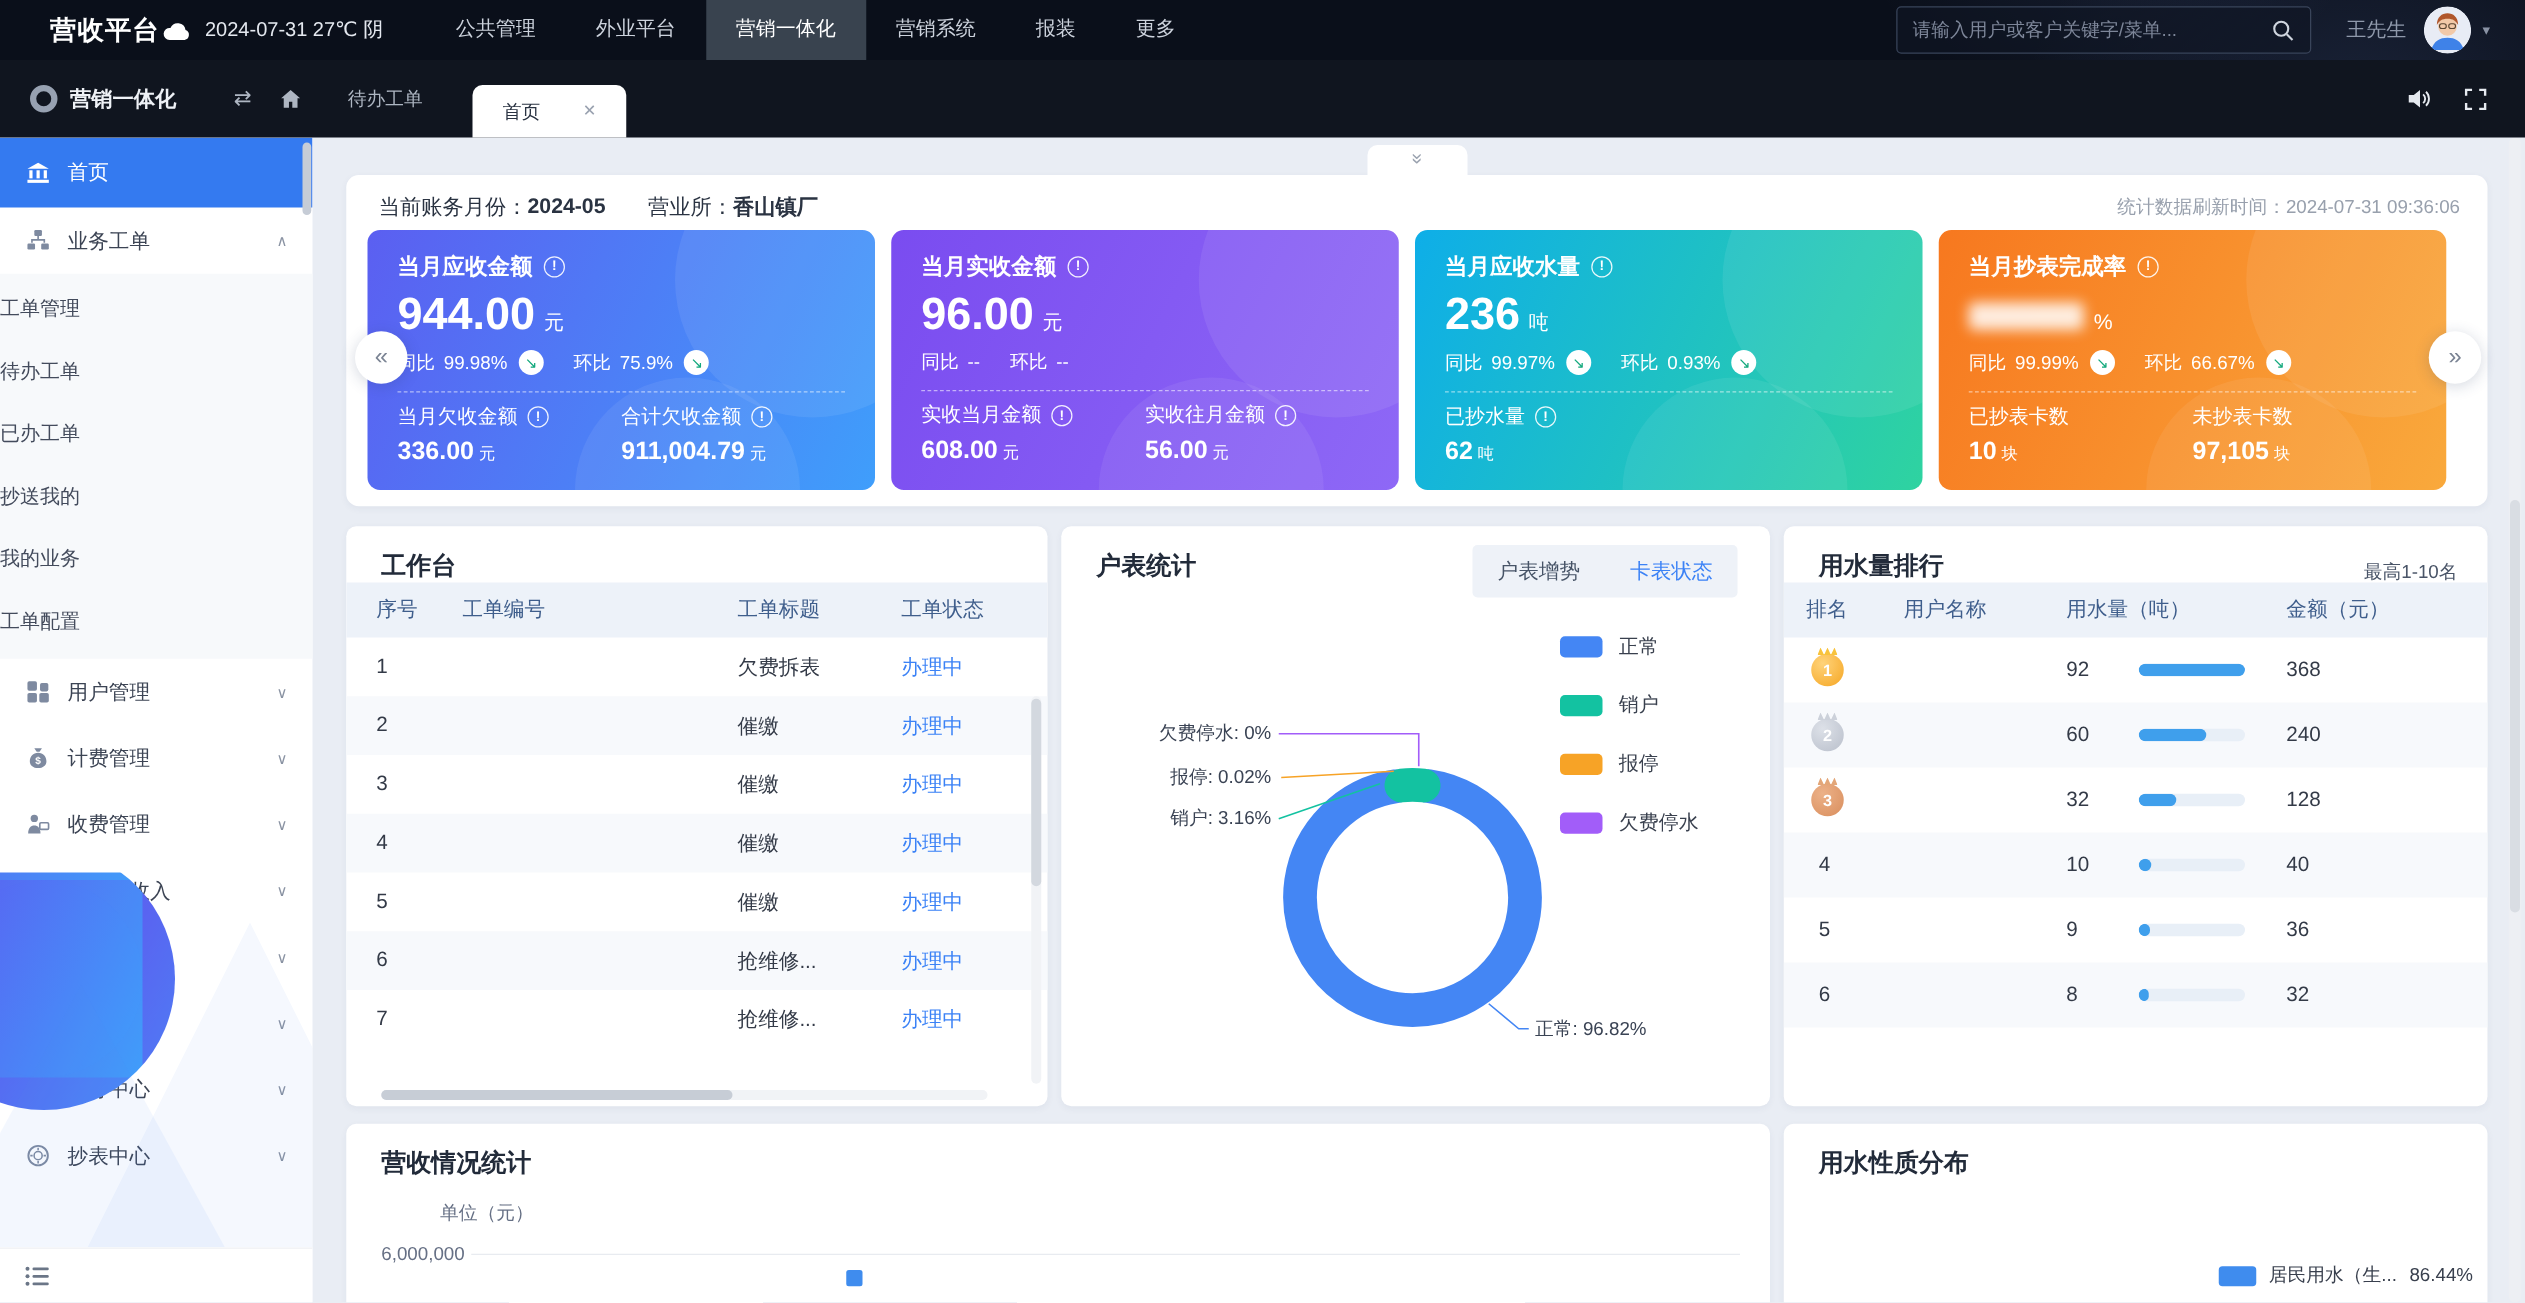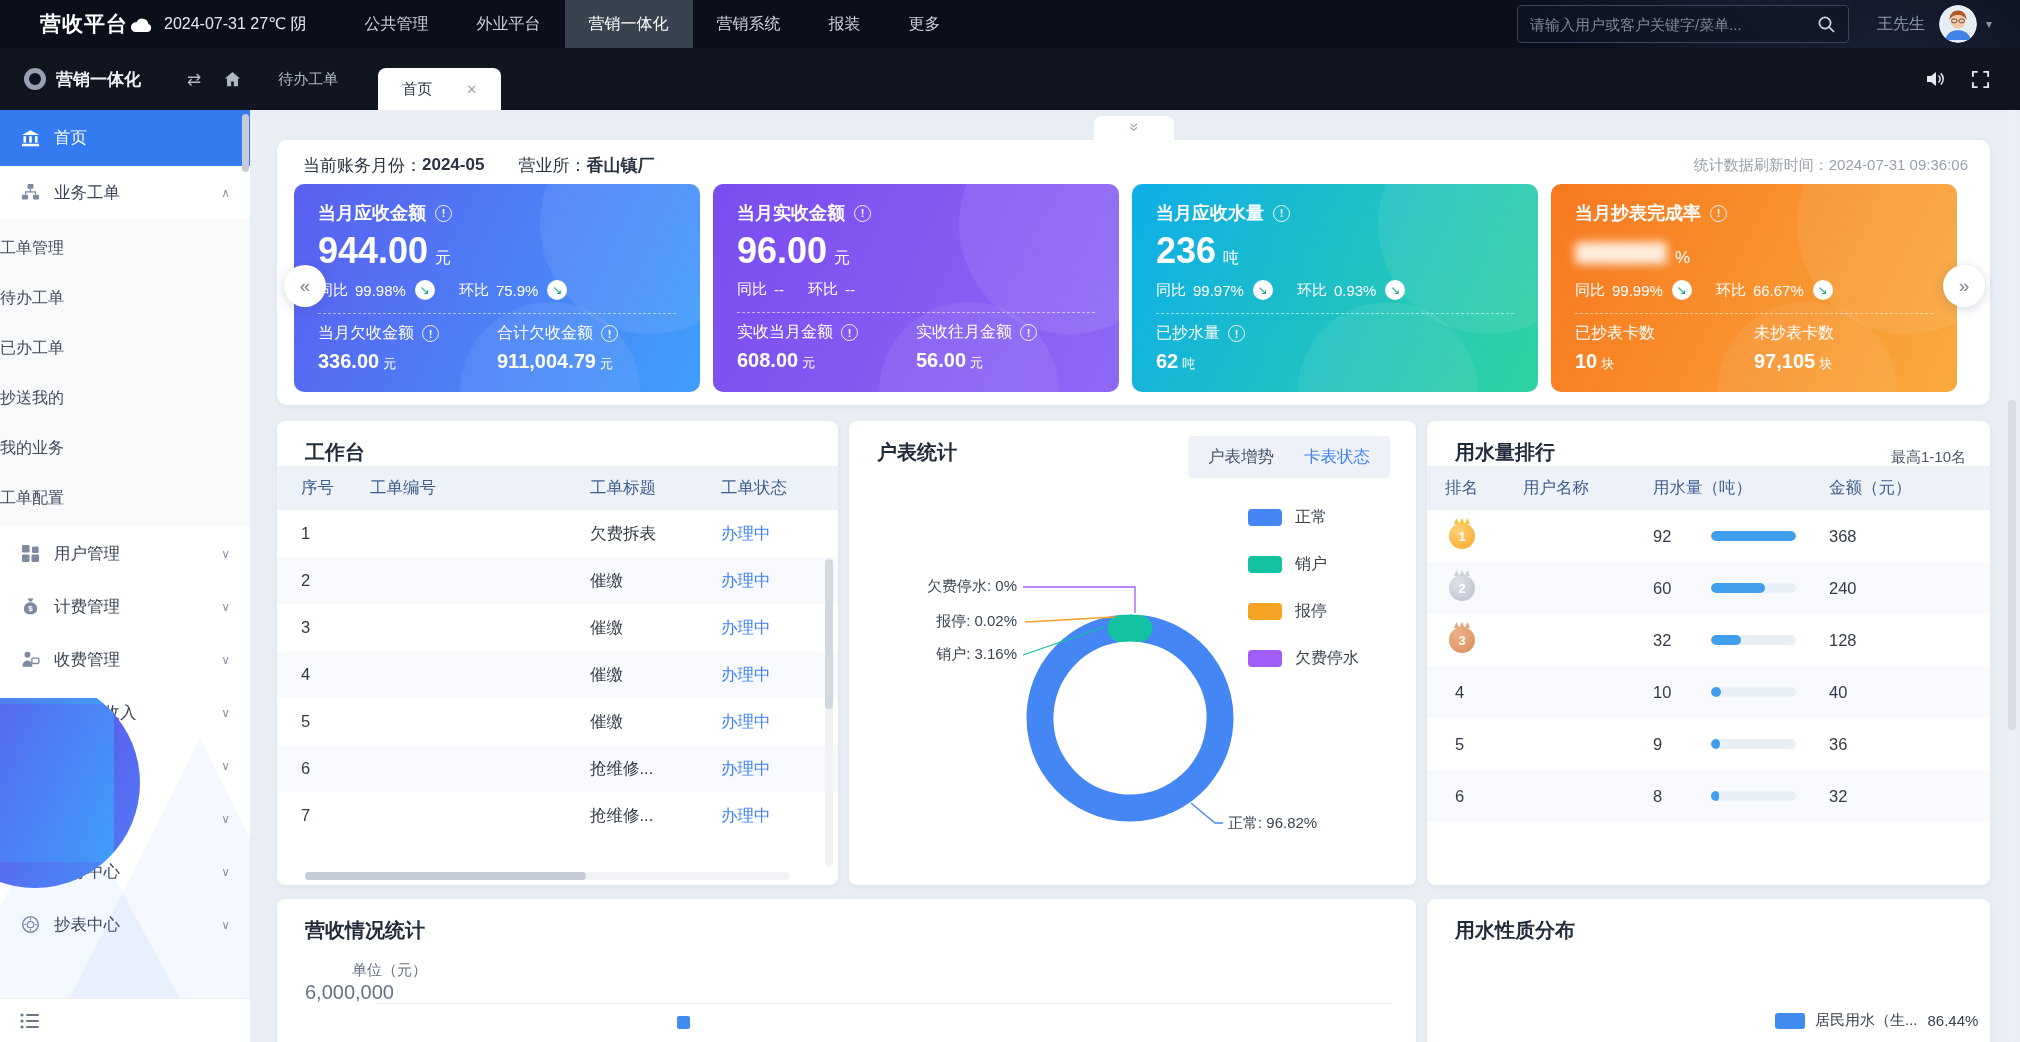--- a/index.html
+++ b/index.html
@@ -105,21 +105,21 @@
   .cw-status{flex:1;color:#3b82f6}
   .chip{border-radius:3px;filter:blur(3px)}
   .chip-id{width:192px;height:15px;background:repeating-linear-gradient(100deg,#aecdf2 0 18px,#d6e5f8 18px 30px)}
   .chip-name{width:95px;height:13px;background:repeating-linear-gradient(100deg,#9aa1ad 0 12px,#c9cdd4 12px 20px)}
   .vscroll{position:absolute;top:136px;right:5px;bottom:18px;width:8px;border-radius:4px;background:#f1f3f6}
   .vthumb{position:absolute;top:2px;left:0;width:8px;height:150px;border-radius:4px;background:#d3d8df}
   .hscroll{position:absolute;left:28px;right:48px;bottom:5px;height:8px;border-radius:4px;background:#f1f3f6}
   .hthumb{width:58%;height:8px;border-radius:4px;background:#c7cdd6}
 
   
-  .tabs{position:absolute;top:15px;right:26px;background:#eef2f8;border-radius:4px;display:flex;gap:30px;padding:0 20px;height:42px;align-items:center;font-size:16.5px}
+  .tabs{position:absolute;top:15px;right:26px;background:#eef2f8;border-radius:4px;display:flex;gap:40px;padding:0 20px;height:42px;align-items:center;font-size:16.5px}
   .tab-plain{color:#475467;cursor:pointer}
   .tab-active{color:#3b82f6;font-weight:400;cursor:pointer}
   .donut{position:absolute;left:163px;top:179px;width:236px;height:236px}
   .callout-svg{position:absolute;left:0;top:0;width:567px;height:464px;pointer-events:none}
   .co-label{position:absolute;font-size:15px;color:#3a4354;white-space:nowrap}
   .co-r{width:150px;text-align:right;left:18px}
   .legend{position:absolute;left:399px;top:86px}
   .lg-item{display:flex;align-items:center;gap:13px;margin-bottom:26px;font-size:16px;color:#39404e;cursor:pointer}
   .lg-swatch{width:34px;height:17px;border-radius:4px}
 
@@ -139,21 +139,21 @@
   .m-bronze{background:radial-gradient(circle at 35% 30%,#ecb188,#d98e5d)} .m-bronze::before{background:#e3a678}
   .rank-num{font-size:16.5px;color:#333a47;margin-left:10px}
   .bar-track{width:85px;height:10px;border-radius:5px;background:#e8eff7;overflow:hidden}
   .bar-fill{height:10px;border-radius:5px}
 
   
   .bot{display:flex;gap:11px;margin-top:14px}
   .bot .panel{height:200px;position:relative;border-radius:8px;overflow:hidden}
   .p-rev{width:1139px}.p-nature{width:563px}
   .unit-label{position:absolute;left:75px;top:62px;font-size:15px;color:#667085}
-  .tick{position:absolute;left:28px;top:82px;width:58px;text-align:left;font-size:20px;color:#667085}
+  .tick{position:absolute;left:28px;top:96px;width:58px;text-align:left;font-size:15px;color:#667085}
   .gridline{position:absolute;left:100px;right:24px;top:104px;border-top:1px solid #e8ebf0}
   .rev-marker{position:absolute;left:400px;top:117px;width:13px;height:13px;border-radius:2px}
   .nt-legend{position:absolute;top:112px;left:348px;display:flex;align-items:center;gap:10px;font-size:15px;color:#39404e;cursor:pointer}
   .nt-swatch{width:30px;height:16px;border-radius:3px}
 
   .page-scroll{position:absolute;right:3px;top:0;bottom:0;width:10px;border-radius:5px;background:#edeff3}
   .page-thumb{position:absolute;left:1px;top:290px;width:8px;height:330px;border-radius:4px;background:#d9dde3}
 </style>
 </head>
 <body>

